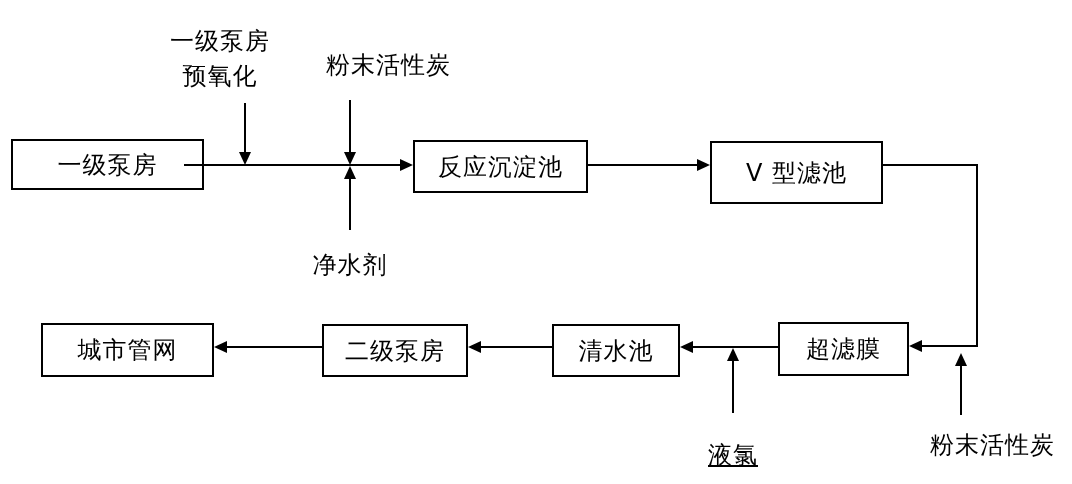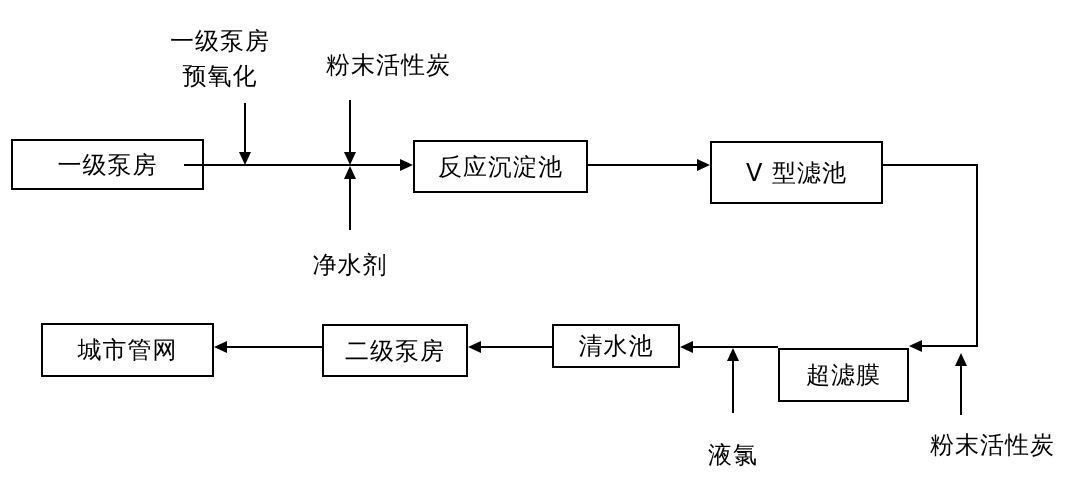--- a/index.html
+++ b/index.html
@@ -72,38 +72,38 @@
 <body>
 
 <div class="canvas">
 
   <div class="box" style="left:11px;  top:139px; width:193px; height:51px;">一级泵房</div>
 
   <div class="box" style="left:413px; top:140px; width:175px; height:53px;">反应沉淀池</div>
 
   <div class="box" style="left:710px; top:141px; width:173px; height:63px;">V 型滤池</div>
 
-  <div class="box" style="left:778px; top:322px; width:131px; height:54px;margin-top:26px;">超滤膜</div>
+  <div class="box" style="left:778px; top:322px; width:131px; height:54px;">超滤膜</div>
 
-  <div class="box" style="left:552px; top:324px; width:128px; height:44px;">清水池</div>
+  <div class="box" style="left:552px; top:324px; width:128px; height:53px;">清水池</div>
 
   <div class="box" style="left:41px;  top:323px; width:173px; height:54px;">城市管网</div>
 
   <div class="box" style="left:322px; top:324px; width:146px; height:53px;">二级泵房</div>
 
   <div class="lbl" style="left:150px; top:24px; width:140px;">
     <div>一级泵房</div>
     <div>预氧化</div>
   </div>
 
   <div class="lbl" style="left:316px; top:48px; width:145px;">粉末活性炭</div>
 
   <div class="lbl" style="left:300px; top:248px; width:100px;">净水剂</div>
 
-  <div class="lbl" style="left:683px; top:438px; width:100px;">液氯</div>
+  <div class="lbl" style="left:683px; top:438px; width:100px;text-decoration:underline;">液氯</div>
 
   <div class="lbl" style="left:920px; top:428px; width:145px;">粉末活性炭</div>
 
   <div class="hline" style="left:184px; top:164px; width:216px;"></div>
   <div class="ah right" style="left:400px; top:159px;"></div>
 
   <div class="hline" style="left:587px; top:164px; width:110px;"></div>
   <div class="ah right" style="left:697px; top:159px;"></div>
 
   <div class="hline" style="left:882px; top:164px; width:96px;"></div>

